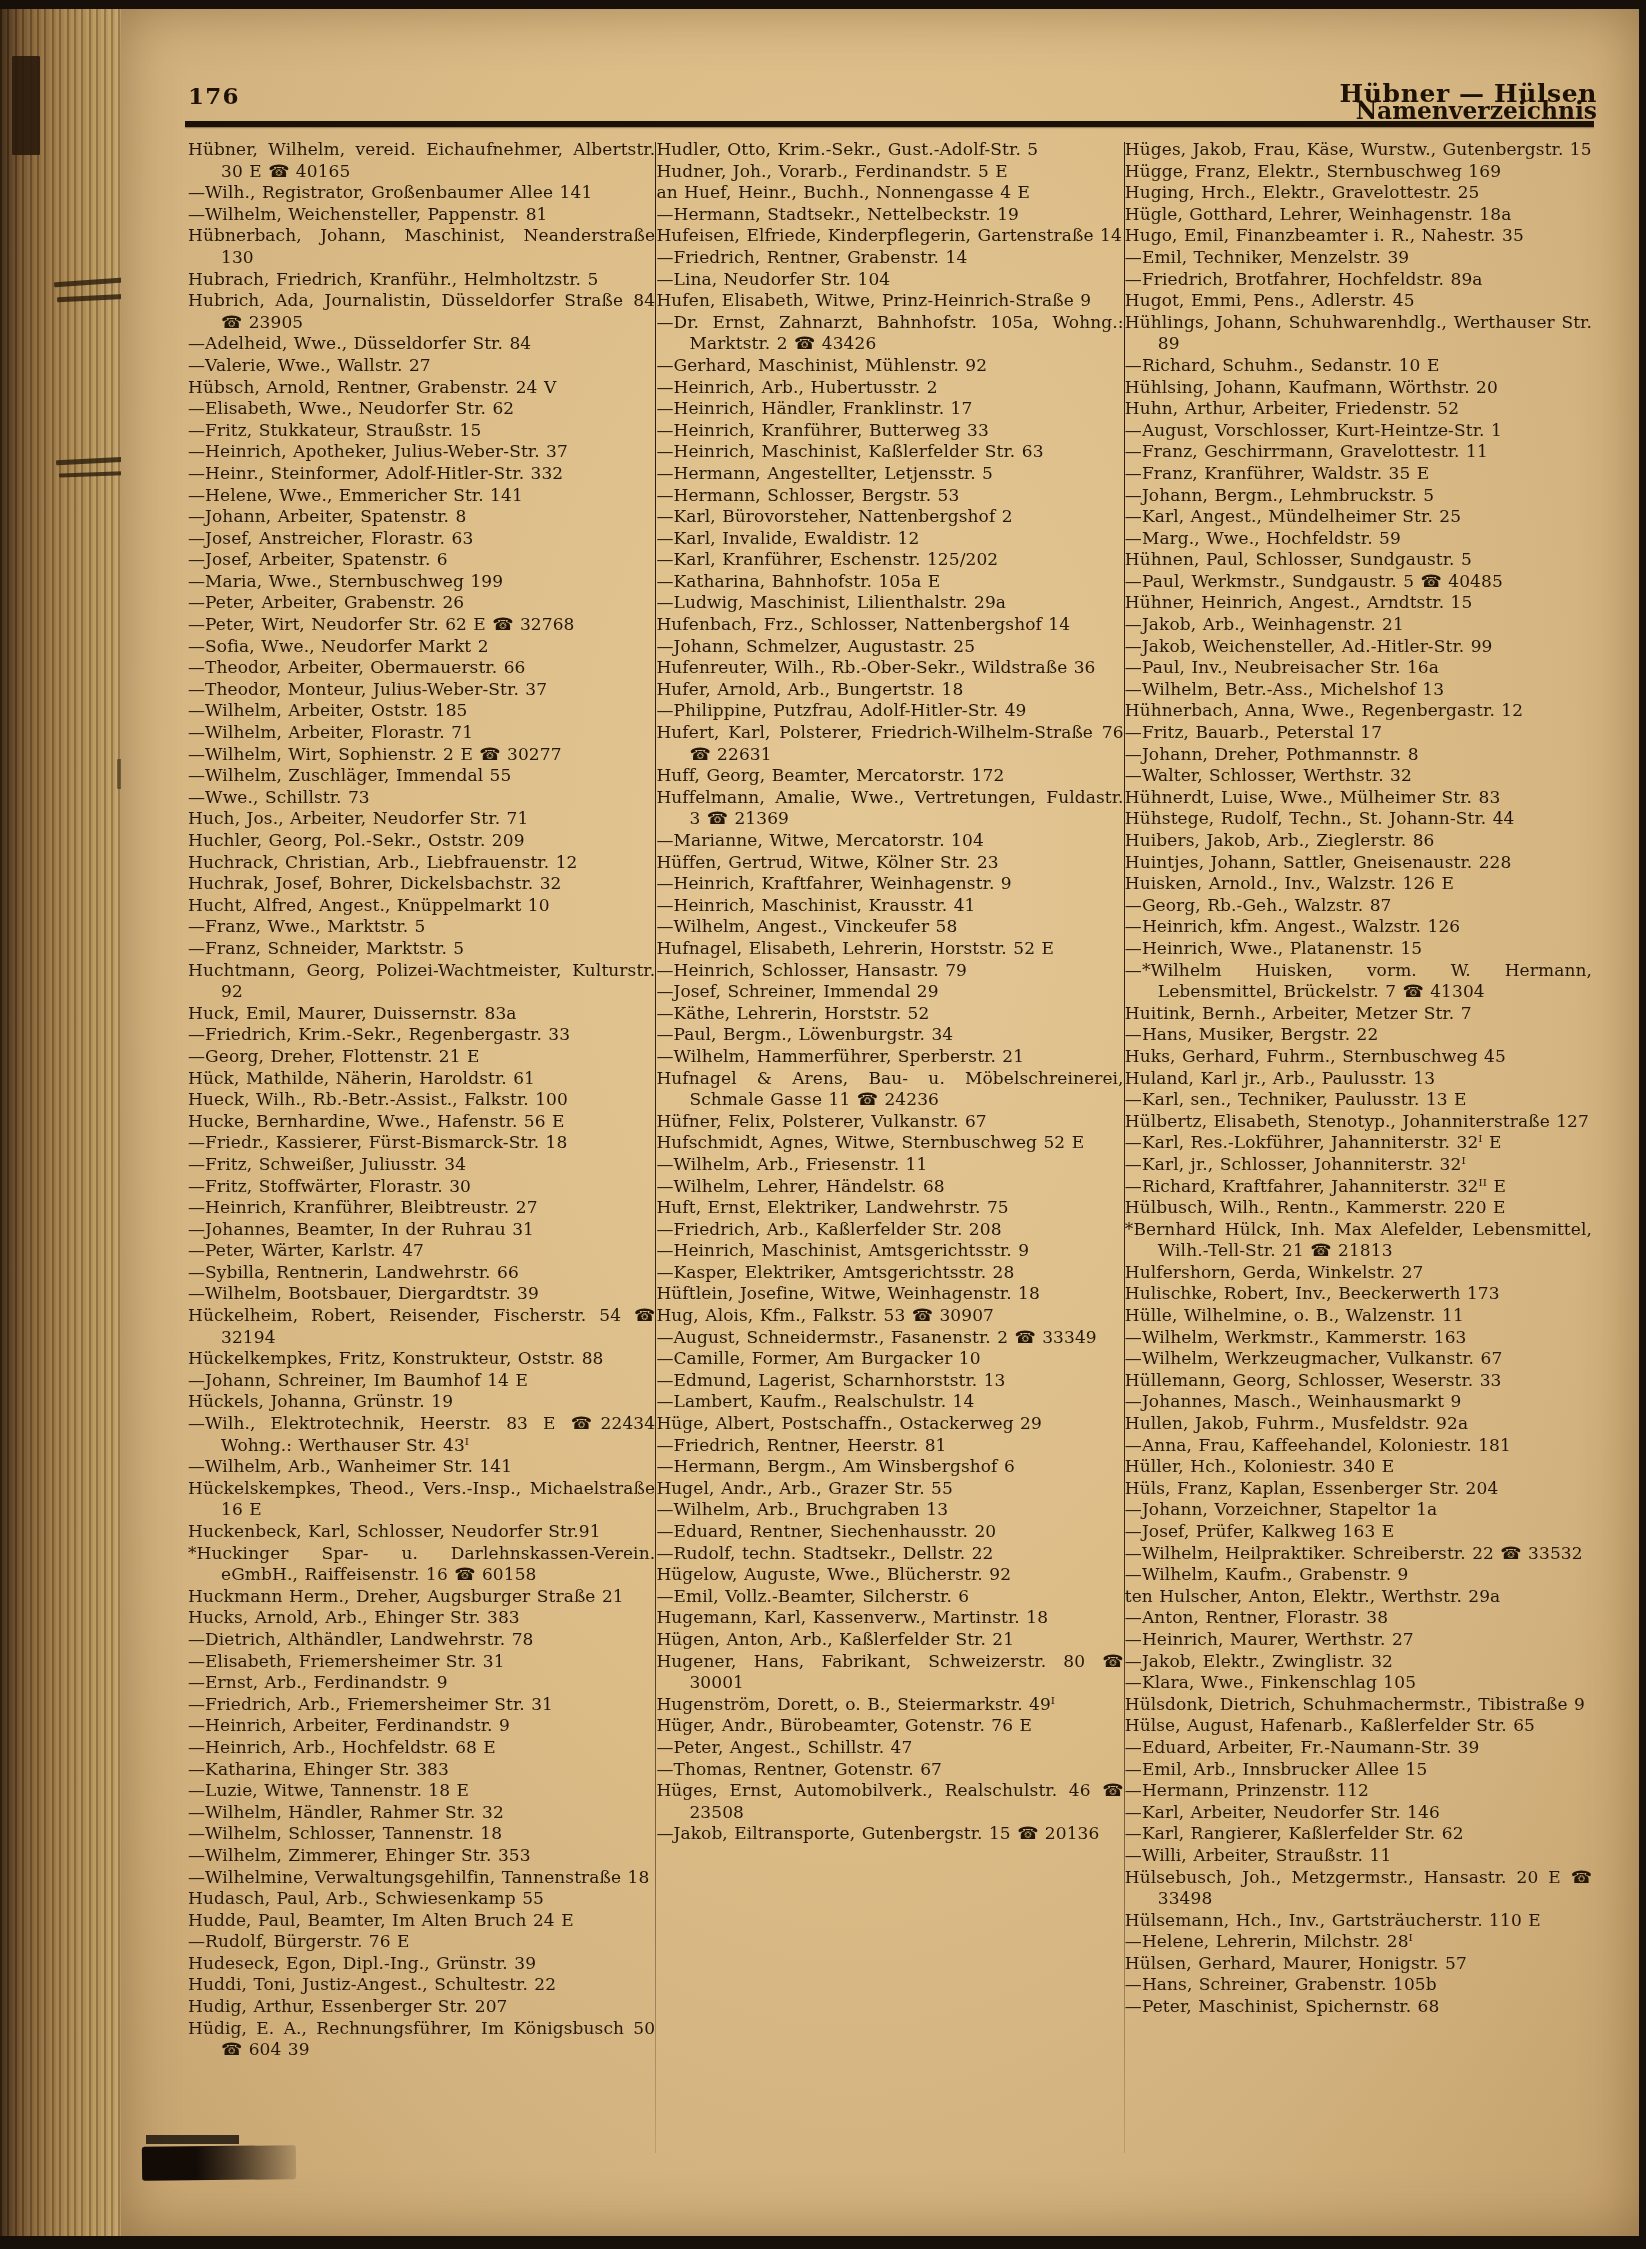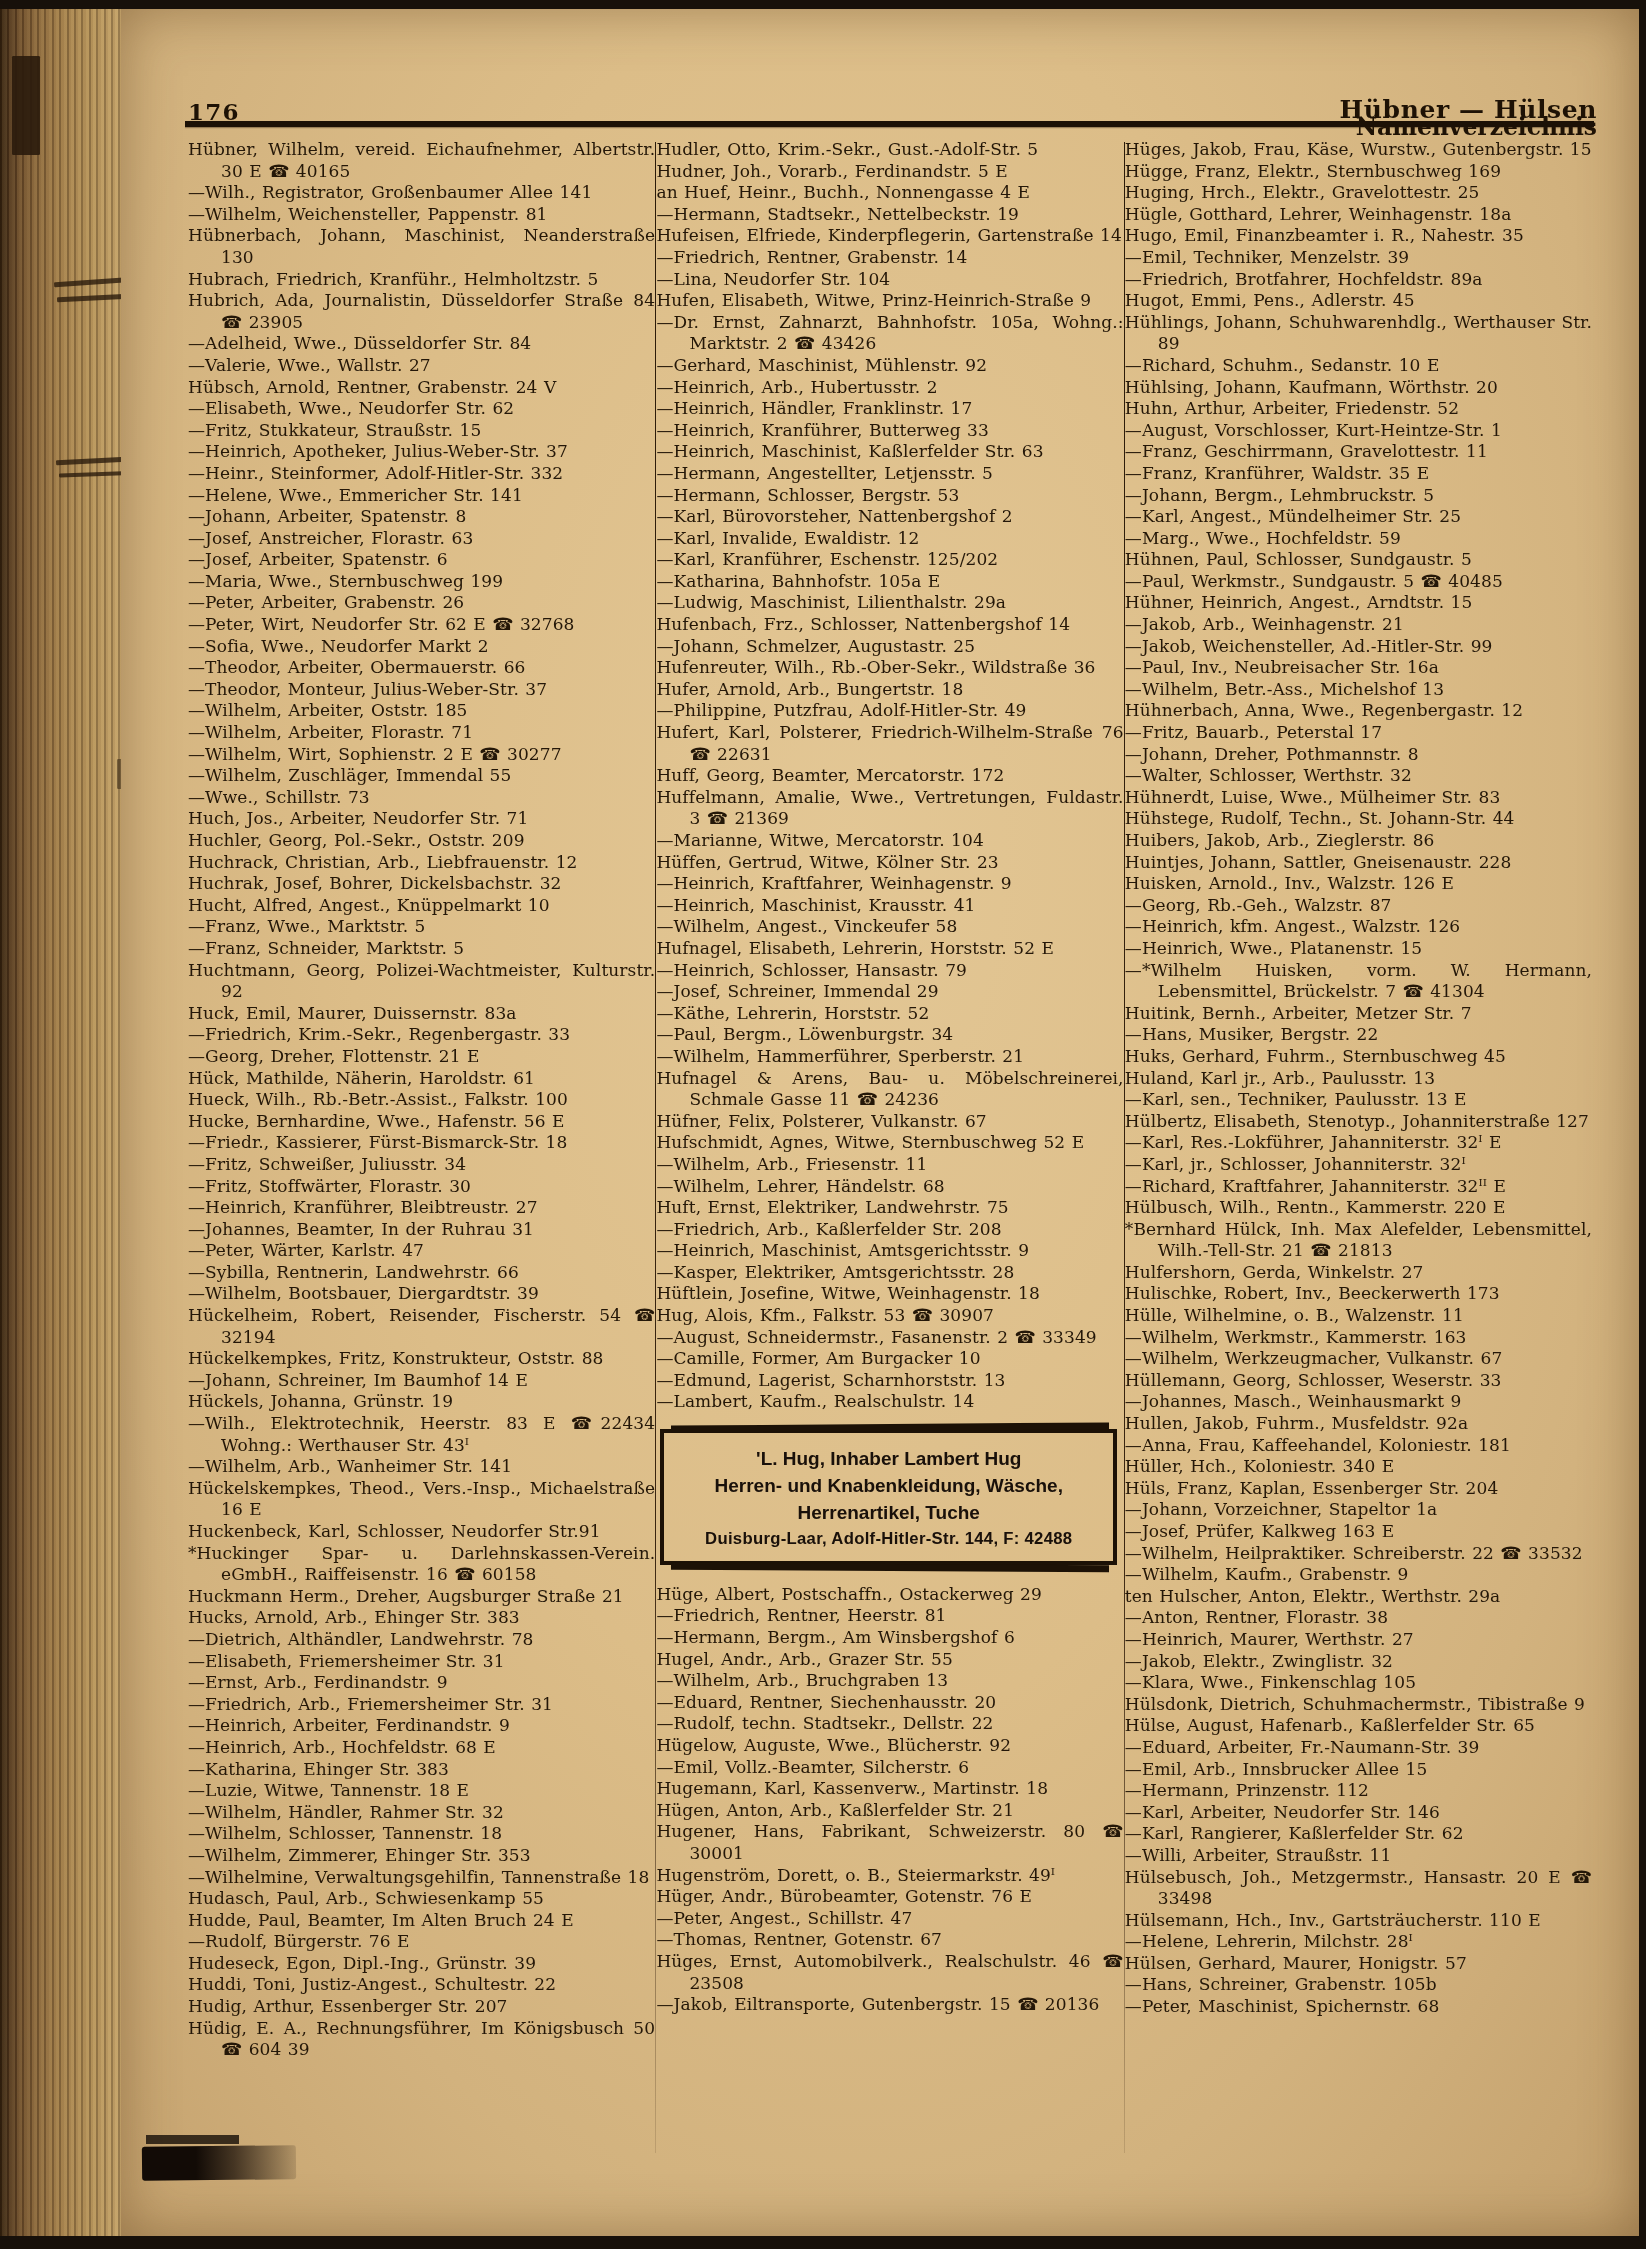--- a/index.html
+++ b/index.html
@@ -16,21 +16,21 @@
       repeating-linear-gradient(90deg, rgba(60,38,18,.35) 0 1.9px, rgba(150,115,70,.25) 1.9px 4.3px, rgba(190,155,100,.18) 4.3px 7.4px),
       linear-gradient(90deg,#241709 0%, #47301a 6%, #6d4e2c 14%, #8d6b3e 26%, #a8854f 42%, #bb9a5f 62%, #c9a96f 82%, #d3b47c 100%);}
   #bookedge .mark{position:absolute;background:#2a1b0c;border-radius:1.2px;opacity:.8;}
   
   .edge{position:absolute;background:#17100a;}
   #edge-top{left:0;top:0;width:100%;height:8.6px;}
   #edge-bottom{left:0;bottom:0;width:100%;height:13.6px;}
   #edge-right{right:0;top:0;width:7.4px;height:100%;}
 
   
-  #header{position:absolute;left:151px;right:49px;top:73px;height:39px;color:#1e1205;margin-top:16px;}
+  #header{position:absolute;left:151px;right:49px;top:73px;height:39px;color:#1e1205;}
   #page-number{position:absolute;left:37px;top:8.6px;font-size:23px;font-weight:bold;letter-spacing:1.2px;}
   #page-title{position:absolute;left:0;right:0;top:6.2px;text-align:right;font-size:25px;font-weight:bold;letter-spacing:0.6px;}
   #section-label{position:absolute;right:0;top:24px;font-size:23.4px;font-weight:bold;}
   #header-rule{position:absolute;left:185px;right:52px;top:121px;height:5.6px;background:#1c1106;
                box-shadow:0 1.2px 0 rgba(40,22,8,.35);}
 
   
   #columns{position:absolute;left:188px;right:54px;top:139px;bottom:86px;
            display:grid;grid-template-columns:1fr 1.2px 1fr 1.2px 1fr;}
   .vrule{background:linear-gradient(#2a1a08,#3a2510 70%, rgba(58,37,16,.15));width:1.2px;margin-top:2.5px;height:2011px;}
@@ -222,30 +222,20 @@
           <div class="entry">—Friedrich, Arb., Kaßlerfelder Str. 208</div>
           <div class="entry">—Heinrich, Maschinist, Amtsgerichtsstr. 9</div>
           <div class="entry">—Kasper, Elektriker, Amtsgerichtsstr. 28</div>
           <div class="entry">Hüftlein, Josefine, Witwe, Weinhagenstr. 18</div>
           <div class="entry">Hug, Alois, Kfm., Falkstr. 53 ☎ 30907</div>
           <div class="entry">—August, Schneidermstr., Fasanenstr. 2 ☎ 33349</div>
           <div class="entry">—Camille, Former, Am Burgacker 10</div>
           <div class="entry">—Edmund, Lagerist, Scharnhorststr. 13</div>
           <div class="entry">—Lambert, Kaufm., Realschulstr. 14</div>
         </div>
-      <div id="ad">
-        <div class="bar top"></div>
-        <div id="ad-frame">
-          <div class="ad-line" id="ad-line1">'L. Hug, Inhaber Lambert Hug</div>
-          <div class="ad-line" id="ad-line2">Herren- und Knabenkleidung, Wäsche,</div>
-          <div class="ad-line" id="ad-line3">Herrenartikel, Tuche</div>
-          <div class="ad-line" id="ad-line4">Duisburg-Laar, Adolf-Hitler-Str. 144, F: 42488</div>
-        </div>
-        <div class="bar bottom"></div>
-      </div>
       <div>
           <div class="entry">Hüge, Albert, Postschaffn., Ostackerweg 29</div>
           <div class="entry">—Friedrich, Rentner, Heerstr. 81</div>
           <div class="entry">—Hermann, Bergm., Am Winsbergshof 6</div>
           <div class="entry">Hugel, Andr., Arb., Grazer Str. 55</div>
           <div class="entry">—Wilhelm, Arb., Bruchgraben 13</div>
           <div class="entry">—Eduard, Rentner, Siechenhausstr. 20</div>
           <div class="entry">—Rudolf, techn. Stadtsekr., Dellstr. 22</div>
           <div class="entry">Hügelow, Auguste, Wwe., Blücherstr. 92</div>
           <div class="entry">—Emil, Vollz.-Beamter, Silcherstr. 6</div>

